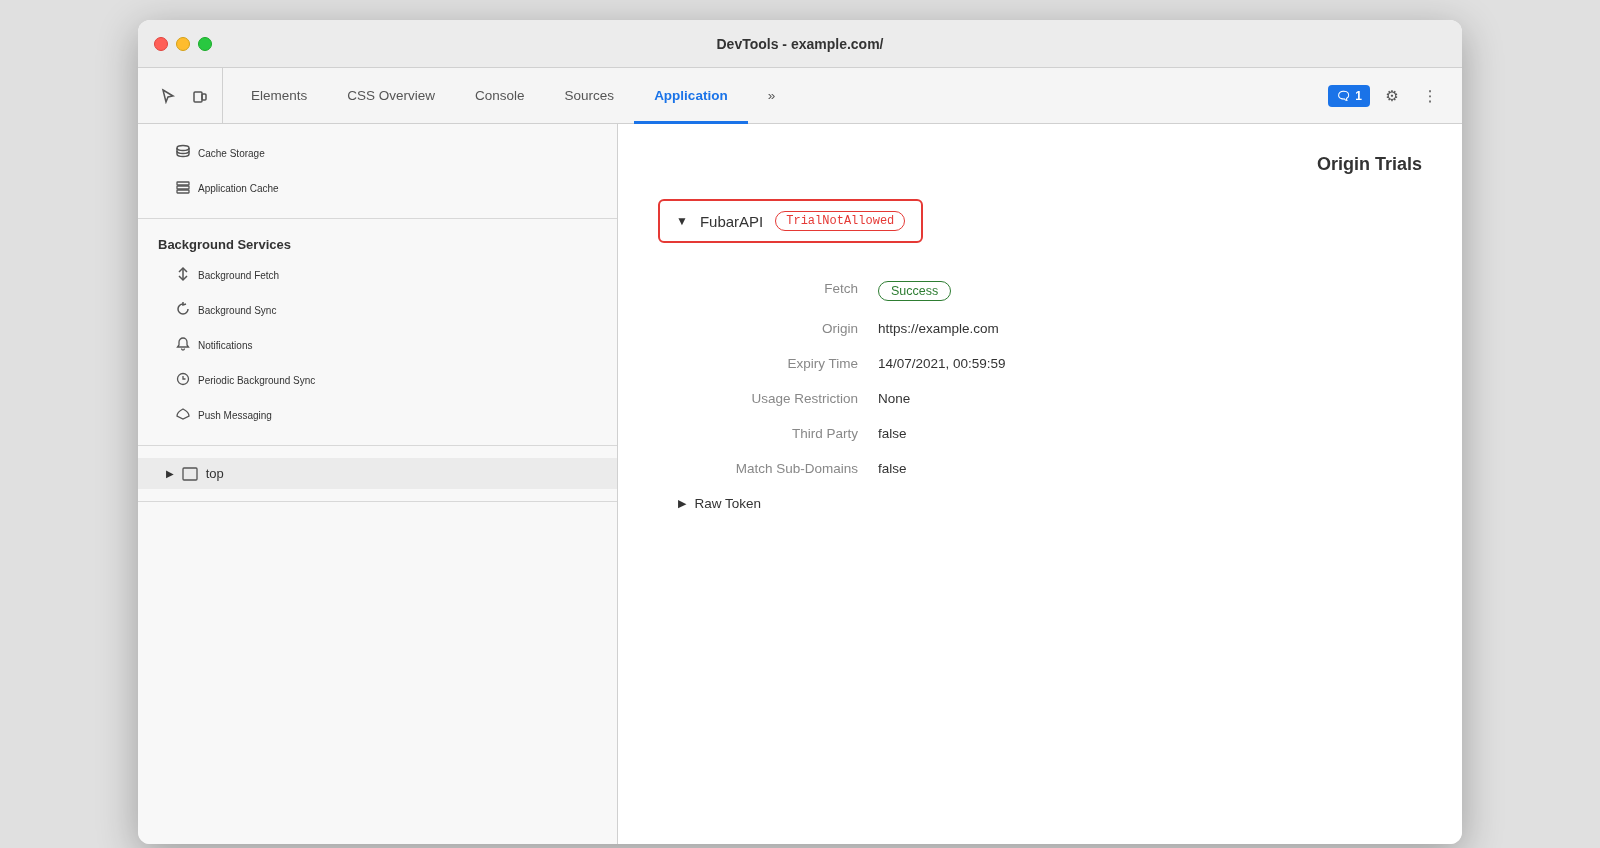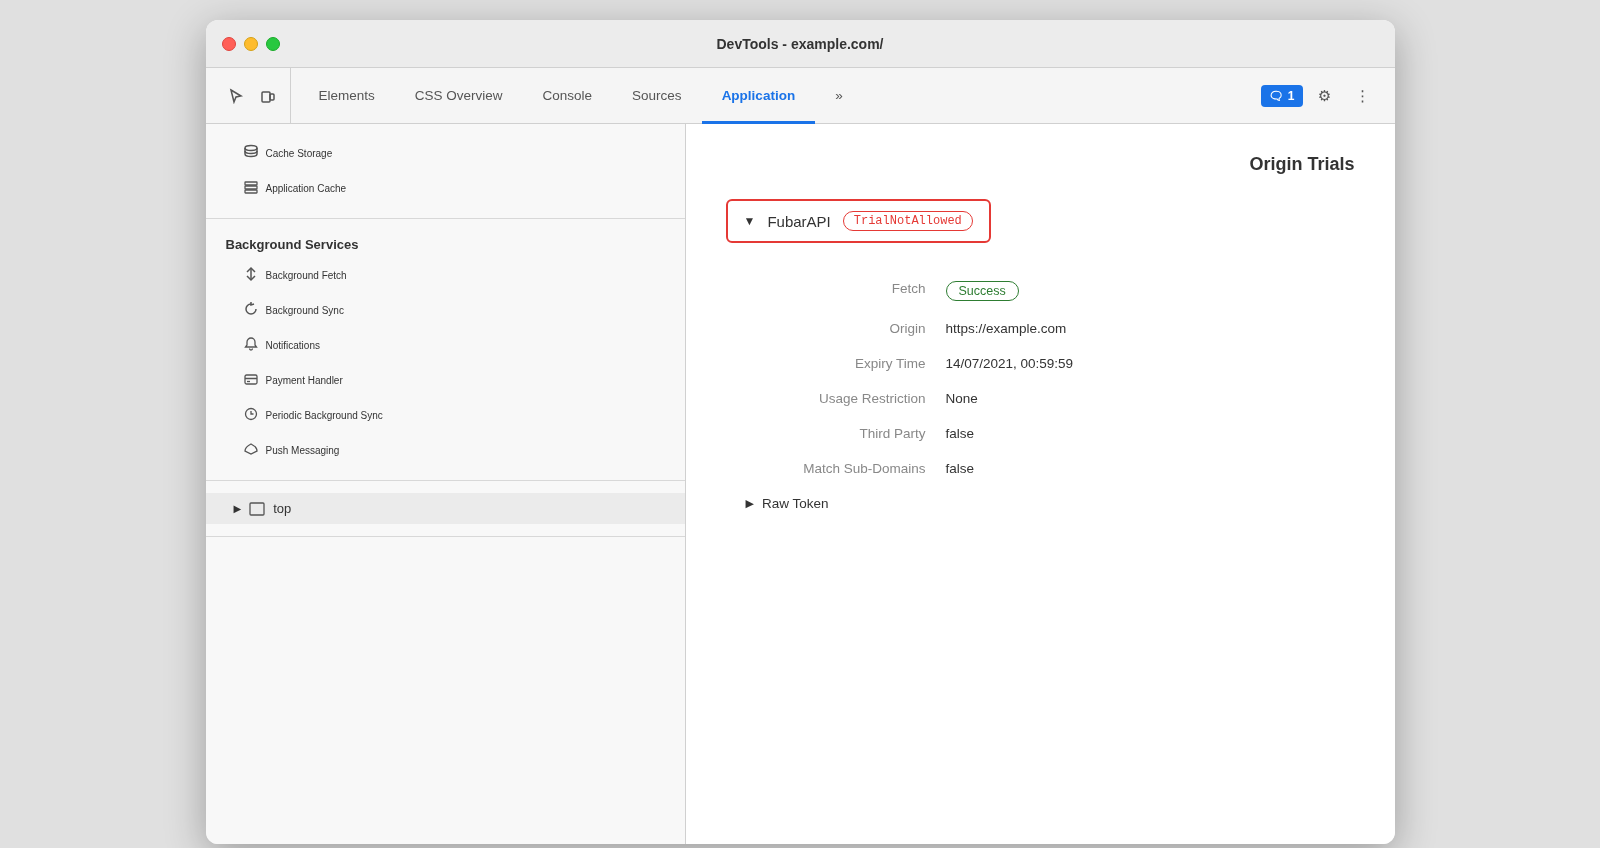--- a/index.html
+++ b/index.html
@@ -8,21 +8,21 @@
       background: #e0e0e0;
       font-family: -apple-system, BlinkMacSystemFont, 'Helvetica Neue', Arial, sans-serif;
       display: flex;
       justify-content: center;
       align-items: center;
       min-height: 100vh;
       padding: 20px;
     }
 
     .window {
-      width: 1189px;
+      width: 1324px;
       background: #f5f5f5;
       border-radius: 12px;
       box-shadow: 0 10px 40px rgba(0,0,0,0.3);
       overflow: hidden;
     }
 
     
     .title-bar {
       background: #ececec;
       height: 48px;
@@ -402,30 +402,20 @@
             <svg width="16" height="16" viewBox="0 0 16 16" fill="none">
               <path d="M8 2a4 4 0 0 1 4 4v3l1.5 2H2.5L4 9V6a4 4 0 0 1 4-4z" stroke="#555" stroke-width="1.3" fill="none"></path>
               <path d="M6.5 12.5a1.5 1.5 0 0 0 3 0" stroke="#555" stroke-width="1.3" fill="none"></path>
             </svg>
           </span>
           <span>Notifications</span>
         </div>
         <div class="sidebar-item">
           <span class="sidebar-item-icon">
             <svg width="16" height="16" viewBox="0 0 16 16" fill="none">
-              <rect x="2" y="4" width="12" height="9" rx="1.5" stroke="#555" stroke-width="1.3"></rect>
-              <line x1="2" y1="7.5" x2="14" y2="7.5" stroke="#555" stroke-width="1.5"></line>
-              <line x1="4" y1="10.5" x2="7" y2="10.5" stroke="#555" stroke-width="1.3"></line>
-            </svg>
-          </span>
-          <span>Payment Handler</span>
-        </div>
-        <div class="sidebar-item">
-          <span class="sidebar-item-icon">
-            <svg width="16" height="16" viewBox="0 0 16 16" fill="none">
               <circle cx="8" cy="8" r="5.5" stroke="#555" stroke-width="1.3"></circle>
               <polyline points="8,5 8,8 10.5,8" stroke="#555" stroke-width="1.3"></polyline>
             </svg>
           </span>
           <span>Periodic Background Sync</span>
         </div>
         <div class="sidebar-item">
           <span class="sidebar-item-icon">
             <svg width="16" height="16" viewBox="0 0 16 16" fill="none">
               <path d="M2 10c0-3 2-5 6-7 4 2 6 4 6 7l-6 3-6-3z" stroke="#555" stroke-width="1.3" fill="none"></path>

